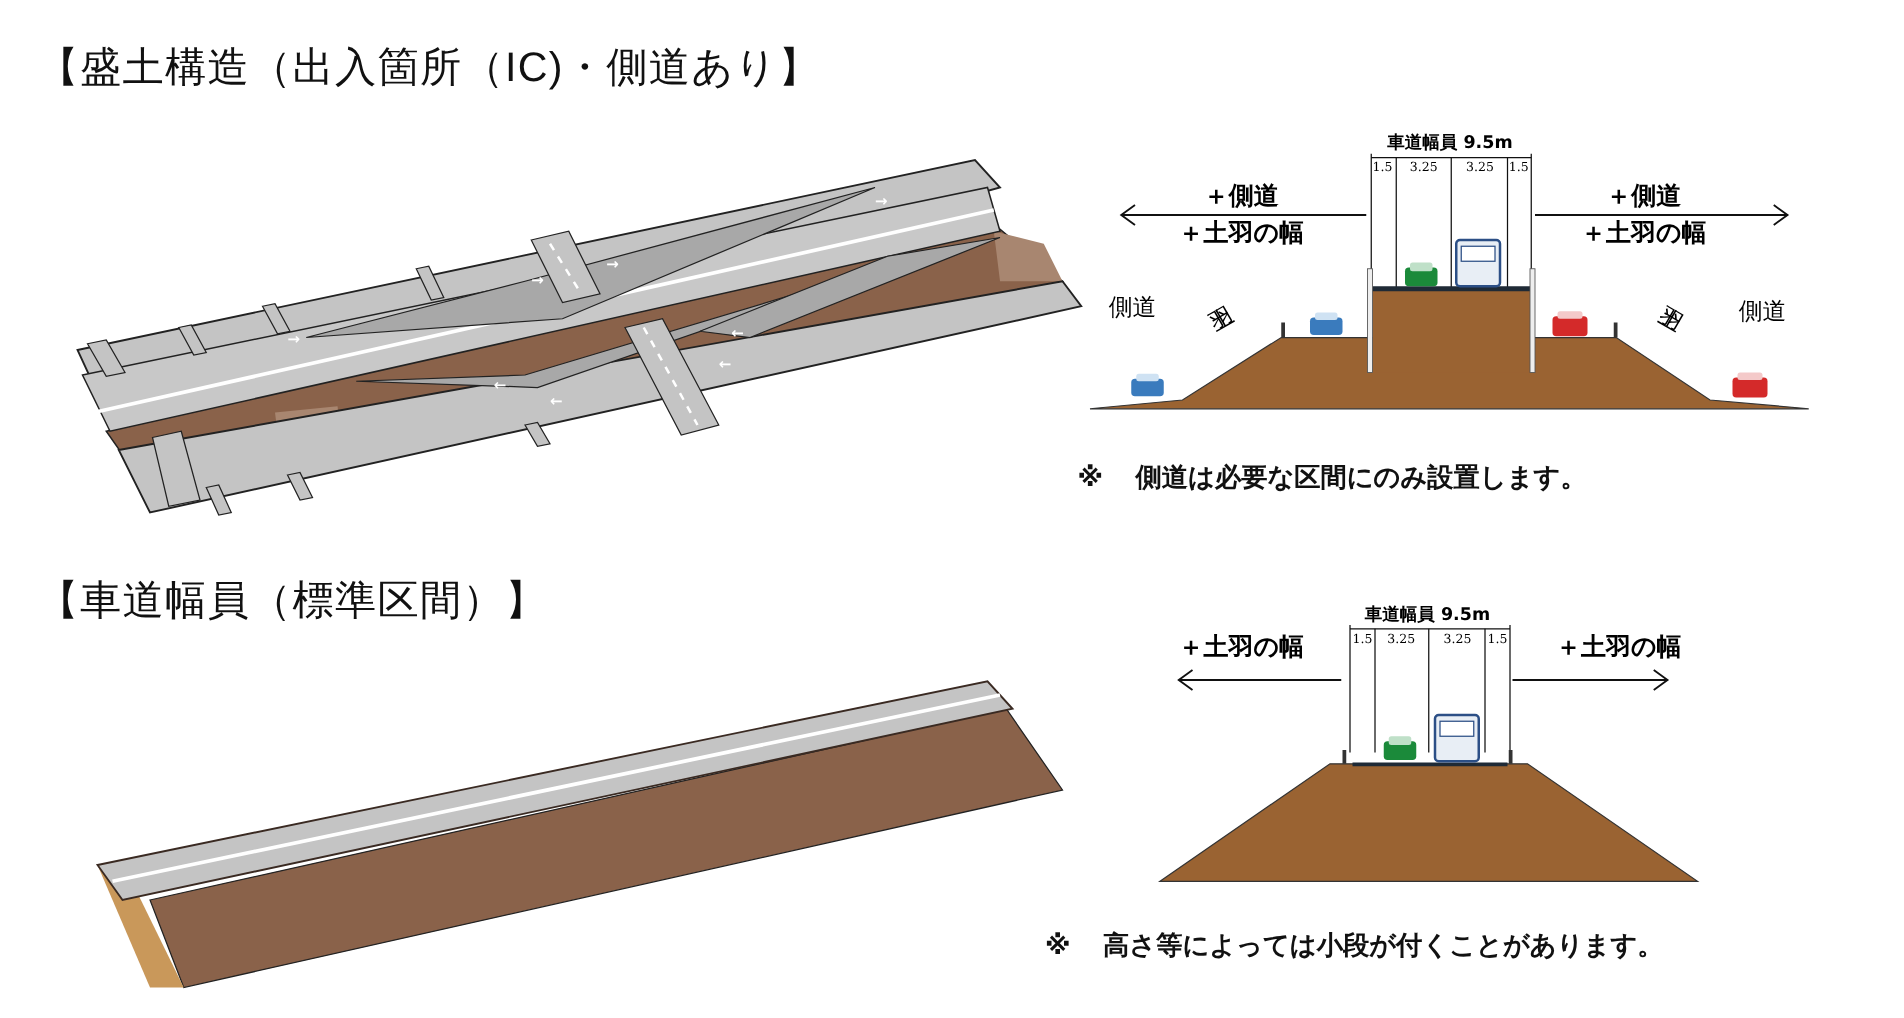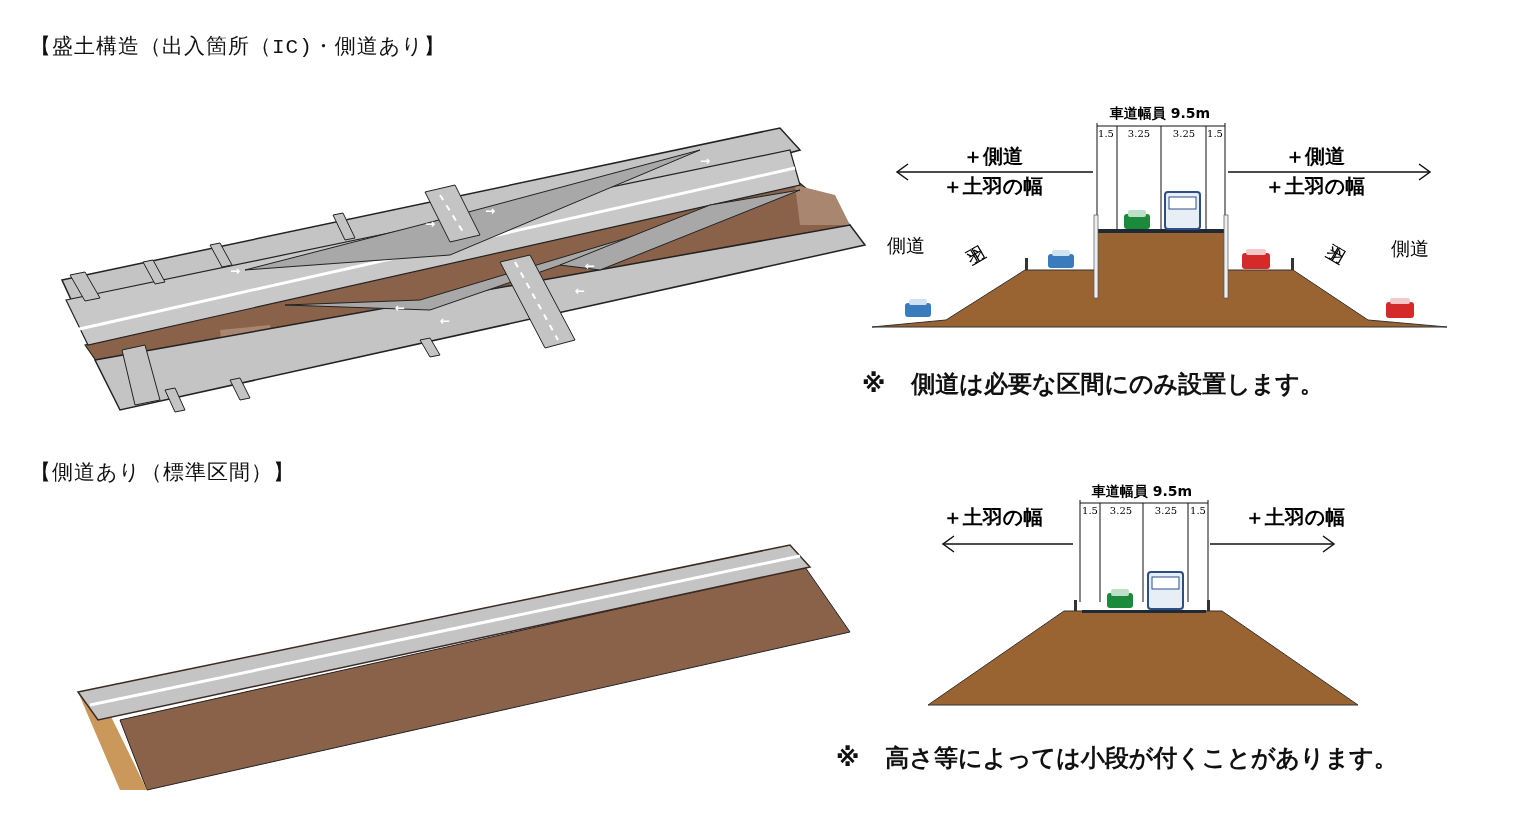--- a/index.html
+++ b/index.html
@@ -1,20 +1,20 @@
 <!DOCTYPE html>
 <html><head>
 <meta charset="utf-8">
 <style>
   html, body { margin: 0; padding: 0; background: #ffffff; }
   body { width: 1523px; height: 814px; position: relative; overflow: hidden;
          font-family: "DejaVu Sans", "Liberation Sans", sans-serif; color: #111; }
-  .section-title { position: absolute; font-size: 21px; font-weight: normal; letter-spacing: 1px;
-                   font-family: Liberation Mono, monospace; white-space: nowrap; }
-  .note { position: absolute; font-size: 24px; font-weight: bold; white-space: nowrap;
+  .section-title { position: absolute; font-size: 33px; font-weight: normal; letter-spacing: 1px;
+                   font-family: Liberation Sans, sans-serif; white-space: nowrap; }
+  .note { position: absolute; font-size: 21px; font-weight: bold; white-space: nowrap;
           font-family: "DejaVu Sans", sans-serif; }
   .note .mark { margin-right: 26px; }
   svg { position: absolute; overflow: visible; }
   .lbl-bold { font-family: "DejaVu Sans", sans-serif; font-weight: bold; }
   .lbl { font-family: "DejaVu Sans", sans-serif; }
   .dim { font-family: "DejaVu Serif", serif; }
 </style>
 </head>
 <body>
 
@@ -129,21 +129,21 @@
   <g fill="#333">
     <rect x="1025" y="258" width="3" height="12"></rect>
     <rect x="1291" y="258" width="3" height="12"></rect>
   </g>
 </svg>
 
 <div class="note" style="left:862px; top:368px;">
   <span class="mark">※</span><span>側道は必要な区間にのみ設置します。</span>
 </div>
 
-<div class="section-title" style="left:30px; top:458px;">【側道あり（標準区間）】</div>
+<div class="section-title" style="left:30px; top:458px;">【車道幅員（標準区間）】</div>
 
 <svg style="left:0; top:0;" width="870" height="814">
   <polygon points="120,720 805,567 850,632 147,790" fill="#8a624a" stroke="#222" stroke-width="1"></polygon>
   <polygon points="78,692 98,690 147,790 120,790" fill="#c9985a"></polygon>
   <polygon points="78,692 790,545 810,567 98,720" fill="#c4c4c4" stroke="#3a2a22" stroke-width="1.5"></polygon>
   <line x1="90" y1="705" x2="800" y2="556" stroke="#fff" stroke-width="3"></line>
 </svg>
 
 <svg style="left:0; top:0;" width="1523" height="814">
   <text class="lbl-bold" x="1142" y="496" font-size="14" text-anchor="middle">車道幅員 9.5m</text>

